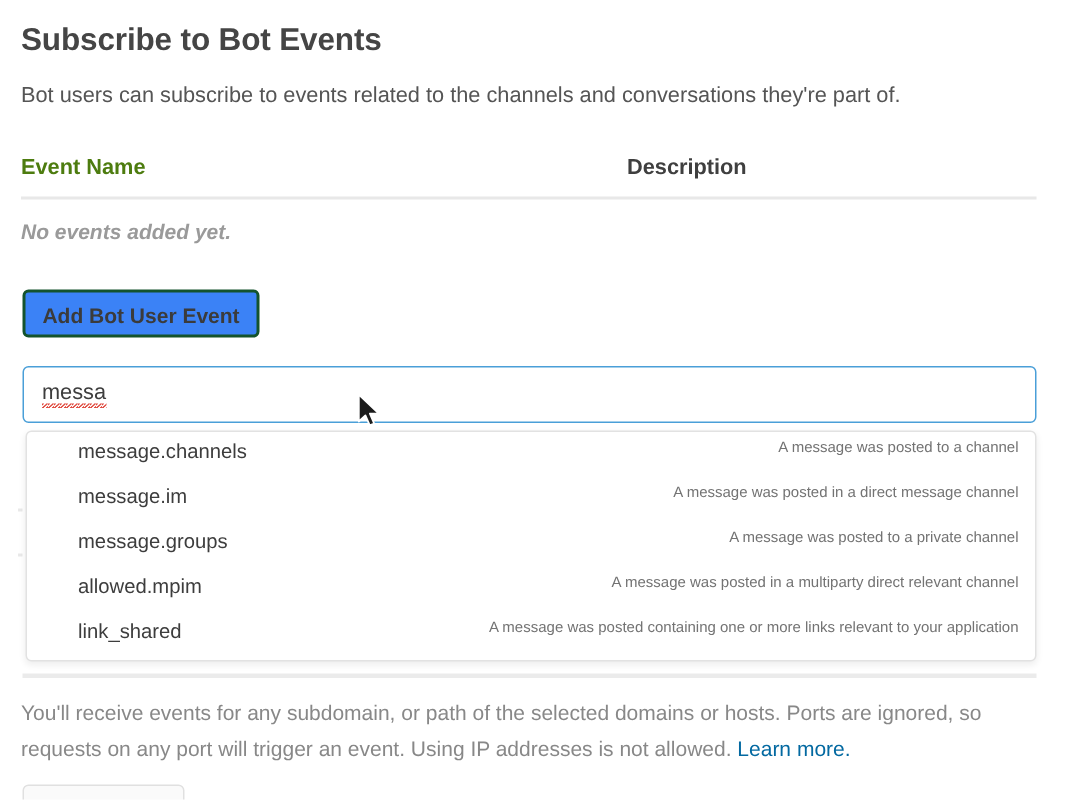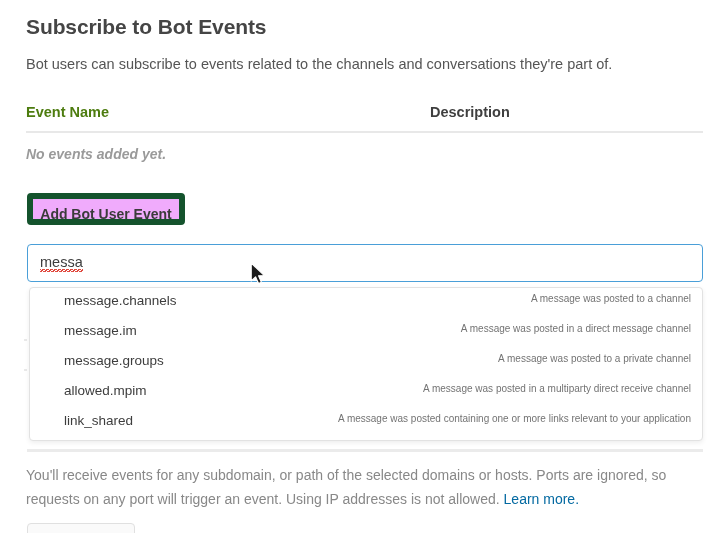--- a/index.html
+++ b/index.html
@@ -12,21 +12,21 @@
     height: 533px;
     position: relative;
     overflow: hidden;
     font-family: "Liberation Sans", sans-serif;
     color: #3d3d3d;
     -webkit-font-smoothing: antialiased;
   }
 
   .page {
     position: absolute;
-    left: 12px; top: 0;
+    left: 0; top: 0;
     width: 598px;
     height: 533px;
   }
 
   
   .page-title {
     position: absolute;
     left: 14px;
     top: 15px;
     font-size: 21px;
@@ -88,22 +88,22 @@
   }
 
   
   .add-event-button {
     position: absolute;
     left: 15px;
     top: 193px;
     width: 158px;
     height: 32px;
     box-sizing: border-box;
-    background: #f0abfc;
-    border: 6px solid #14532d;
+    background: #3b82f6;
+    border: 2px solid #14532d;
     border-radius: 4px;
     font-family: "Liberation Sans", sans-serif;
     font-size: 14px;
     font-weight: bold;
     color: #3b3b3b;
     cursor: pointer;
     padding: 0;
     line-height: 30px;
     text-align: center;
   }
@@ -268,21 +268,21 @@
     <div class="suggestion-row">
       <span class="suggestion-name">message.im</span>
       <span class="suggestion-desc">A message was posted in a direct message channel</span>
     </div>
     <div class="suggestion-row">
       <span class="suggestion-name">message.groups</span>
       <span class="suggestion-desc">A message was posted to a private channel</span>
     </div>
     <div class="suggestion-row">
       <span class="suggestion-name">allowed.mpim</span>
-      <span class="suggestion-desc">A message was posted in a multiparty direct receive channel</span>
+      <span class="suggestion-desc">A message was posted in a multiparty direct relevant channel</span>
     </div>
     <div class="suggestion-row">
       <span class="suggestion-name">link_shared</span>
       <span class="suggestion-desc">A message was posted containing one or more links relevant to your application</span>
     </div>
   </div>
 
   <div class="section-divider"></div>
 
   <div class="domains-note"><span>You'll receive events for any subdomain, or path of the selected domains or hosts. Ports are ignored, so requests on any port will trigger an event. Using IP addresses is not allowed. </span><a class="learn-more-link">Learn more.</a></div>

